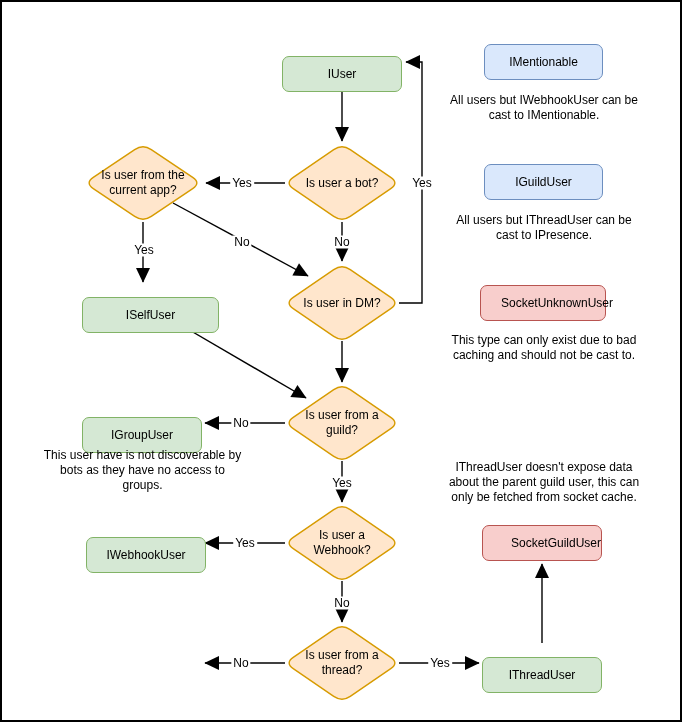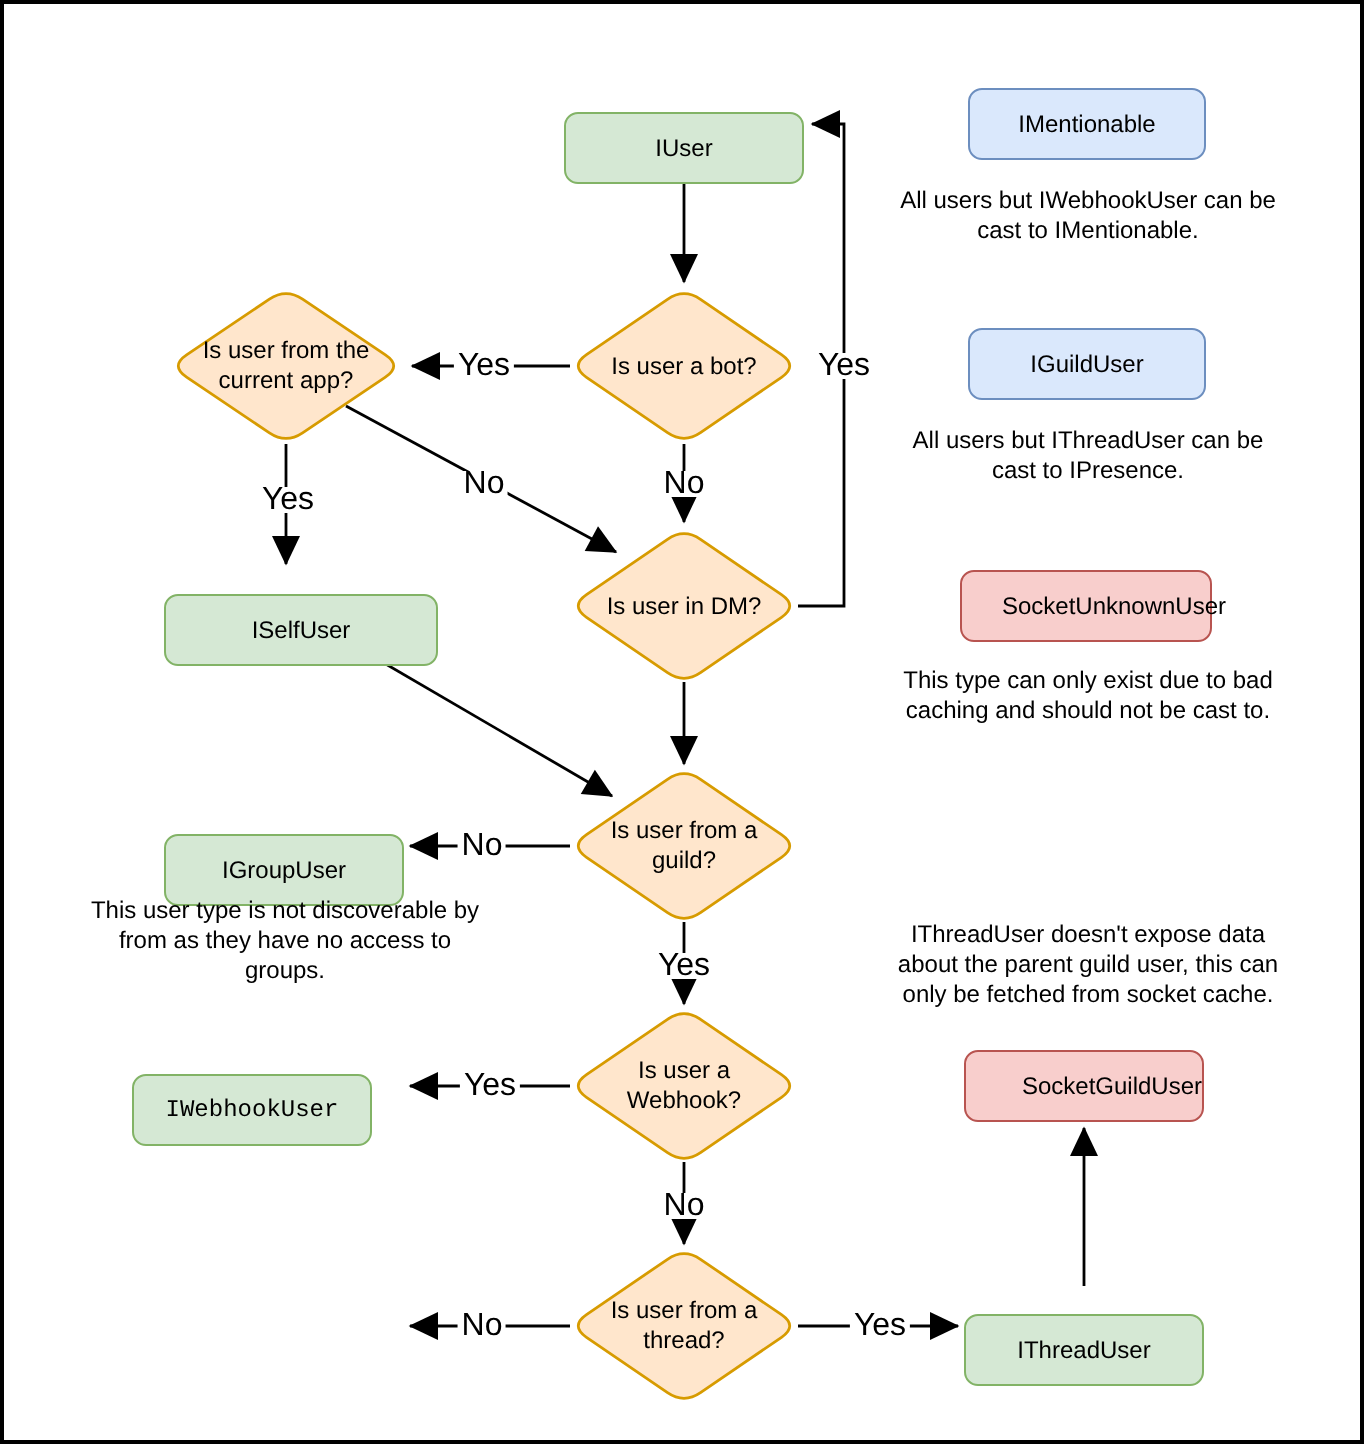--- a/index.html
+++ b/index.html
@@ -10,21 +10,21 @@
   .diamond{fill:var(--decision-fill,#ffe6cc);stroke:var(--decision-stroke,#d79b00);stroke-width:1.4;}
   .edge{fill:none;stroke:var(--edge,#000);stroke-width:1.4;}
   .arrowhead{fill:var(--edge,#000);}
   .node{position:absolute;box-sizing:border-box;display:flex;align-items:center;justify-content:center;
         font-size:12px;text-align:center;border-radius:7px;border:1.5px solid;line-height:14px;}
   .node.iface{background:var(--interface-fill,#d5e8d4);border-color:var(--interface-stroke,#82b366);margin-top:12px;}
   .node.mixin{background:var(--mixin-fill,#dae8fc);border-color:var(--mixin-stroke,#6c8ebf);}
   .node.warn{background:var(--warning-fill,#f8cecc);border-color:var(--warning-stroke,#b85450);padding-left:28px;}
   .dlabel{position:absolute;display:flex;align-items:center;justify-content:center;
           font-size:12px;text-align:center;line-height:15px;pointer-events:none;}
-  .elabel{position:absolute;transform:translate(-50%,-50%);font-size:16px;line-height:13px;
+  .elabel{position:absolute;transform:translate(-50%,-50%);font-size:12px;line-height:13px;
           background:var(--background,#fff);padding:0 2px;white-space:nowrap;}
   .note{position:absolute;font-size:12px;line-height:15px;text-align:center;}
 </style>
 </head>
 <body>
 
 <div class="frame">
 
   <svg class="layer" width="678" height="718" viewBox="0 0 678 718">
     <defs>
@@ -56,21 +56,21 @@
     <path class="edge" d="M397,661 H477" marker-end="url(#arrow)"></path>
     <path class="edge" d="M540,641 V562" marker-end="url(#arrow)"></path>
   </svg>
 
   <div class="node iface" style="left:280px;top:42px;width:120px;height:36px;">IUser</div>
   <div class="node mixin" style="left:482px;top:42px;width:119px;height:36px;">IMentionable</div>
   <div class="node mixin" style="left:482px;top:162px;width:119px;height:36px;">IGuildUser</div>
   <div class="node warn" style="left:478px;top:283px;width:126px;height:36px;">SocketUnknownUser</div>
   <div class="node iface" style="left:80px;top:283px;width:137px;height:36px;">ISelfUser</div>
   <div class="node iface" style="left:80px;top:403px;width:120px;height:36px;">IGroupUser</div>
-  <div class="node iface" style="left:64px;top:523px;width:120px;height:36px;font-family:Liberation Mono, monospace;">IWebhookUser</div>
+  <div class="node iface" style="left:84px;top:523px;width:120px;height:36px;">IWebhookUser</div>
   <div class="node warn" style="left:480px;top:523px;width:120px;height:36px;">SocketGuildUser</div>
   <div class="node iface" style="left:480px;top:643px;width:120px;height:36px;">IThreadUser</div>
 
   <div class="dlabel" style="left:290px;top:142px;width:100px;height:78px;">Is user a bot?</div>
   <div class="dlabel" style="left:91px;top:142px;width:100px;height:78px;">Is user from the current app?</div>
   <div class="dlabel" style="left:290px;top:262px;width:100px;height:78px;">Is user in DM?</div>
   <div class="dlabel" style="left:290px;top:382px;width:100px;height:78px;">Is user from a guild?</div>
   <div class="dlabel" style="left:290px;top:502px;width:100px;height:78px;">Is user a Webhook?</div>
   <div class="dlabel" style="left:290px;top:622px;width:100px;height:78px;">Is user from a thread?</div>
 
@@ -82,16 +82,16 @@
   <div class="elabel" style="left:239px;top:421px;">No</div>
   <div class="elabel" style="left:340px;top:481px;">Yes</div>
   <div class="elabel" style="left:243px;top:541px;">Yes</div>
   <div class="elabel" style="left:340px;top:601px;">No</div>
   <div class="elabel" style="left:239px;top:661px;">No</div>
   <div class="elabel" style="left:438px;top:661px;">Yes</div>
 
   <div class="note" style="left:442px;top:91px;width:200px;">All users but IWebhookUser can be cast to IMentionable.</div>
   <div class="note" style="left:447px;top:211px;width:190px;">All users but IThreadUser can be cast to IPresence.</div>
   <div class="note" style="left:444px;top:331px;width:196px;">This type can only exist due to bad caching and should not be cast to.</div>
-  <div class="note" style="left:38px;top:446px;width:205px;">This user type is not discoverable by from as they have no access to groups.</div>
+  <div class="note" style="left:38px;top:446px;width:205px;">This user have is not discoverable by bots as they have no access to groups.</div>
   <div class="note" style="left:442px;top:458px;width:200px;">IThreadUser doesn't expose data about the parent guild user, this can only be fetched from socket cache.</div>
 
 </div>
 
 </body></html>

